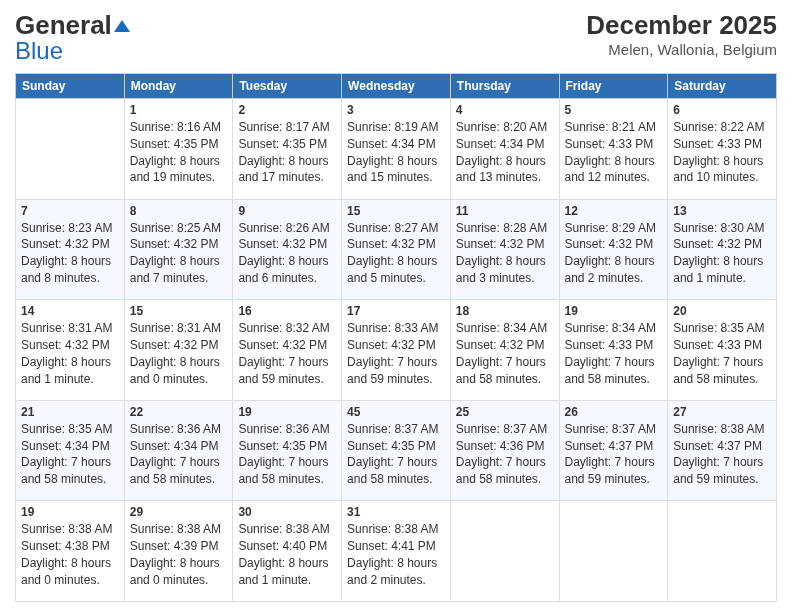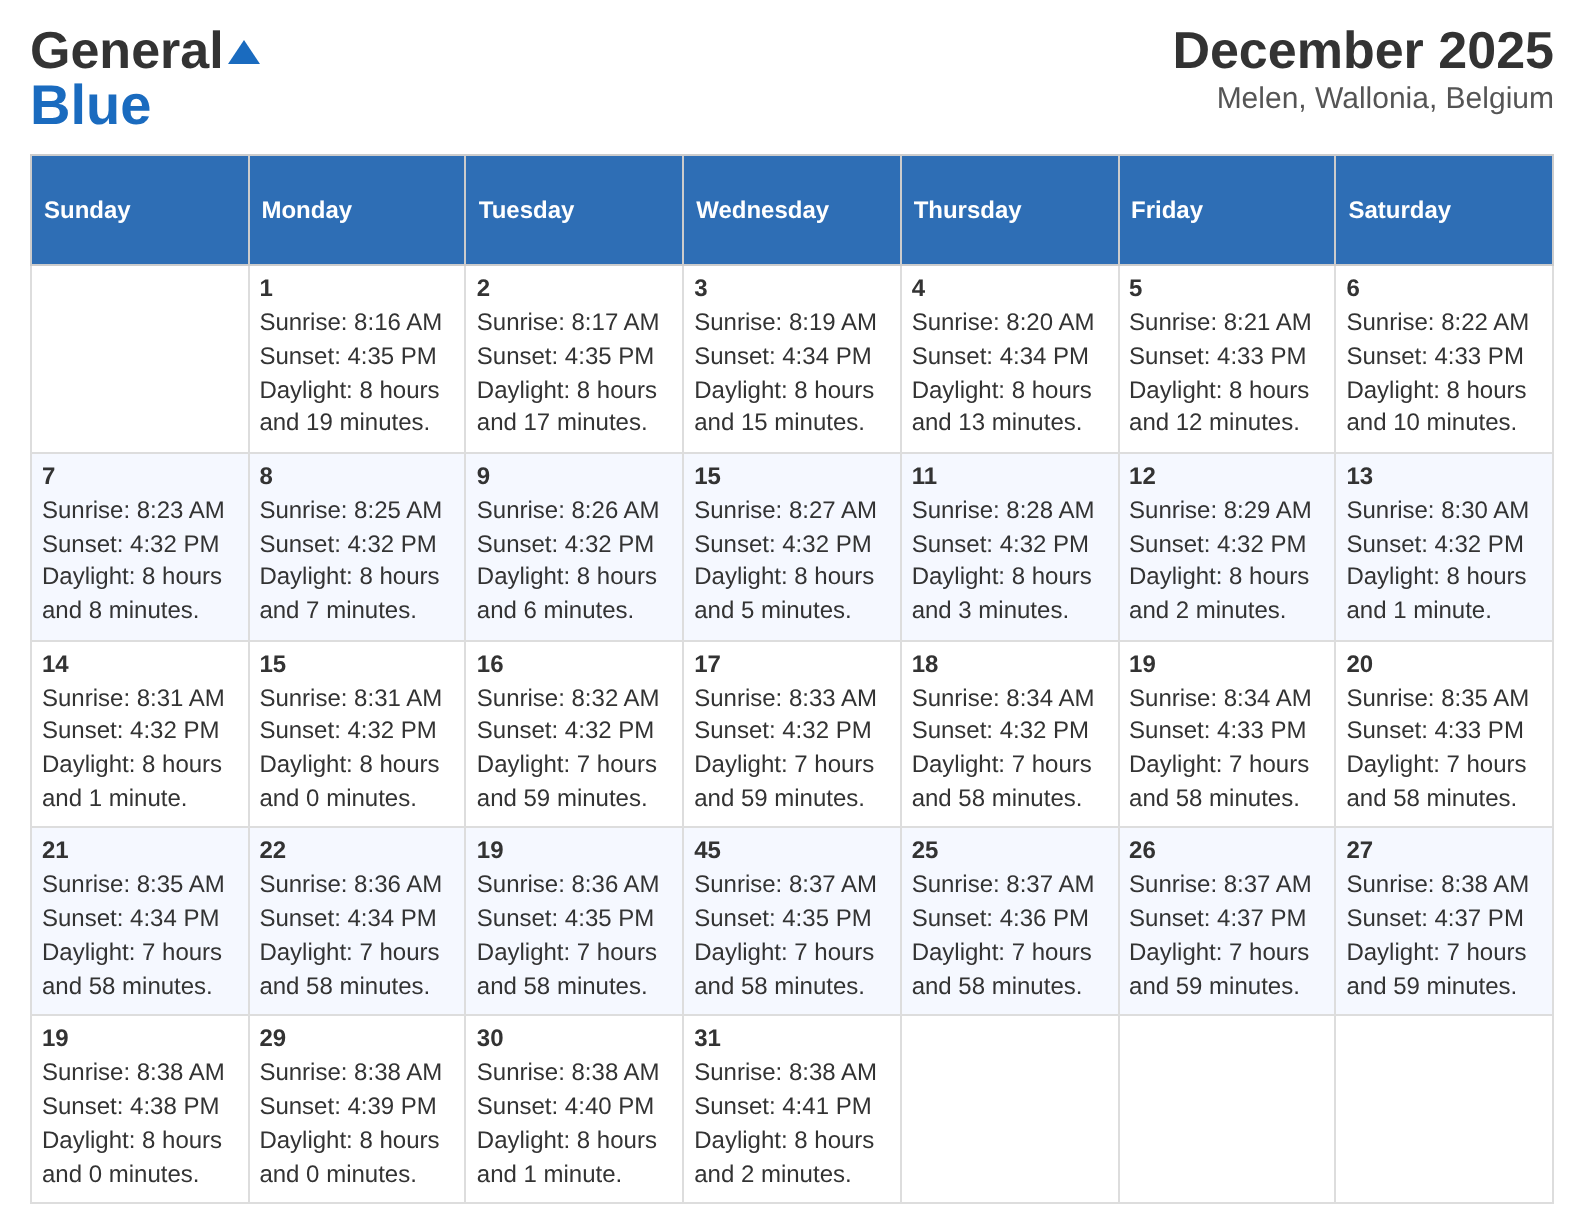--- a/index.html
+++ b/index.html
@@ -44,21 +44,21 @@
       width: 100%;
       border-collapse: collapse;
       flex: 1;
     }
     .calendar th {
       background-color: #2e6eb5;
       color: #fff;
       font-size: 12px;
       font-weight: bold;
       text-align: left;
-      padding: 20px 6px;
+      padding: 5px 6px;
       border: 1px solid #ccc;
     }
     .calendar td {
       border: 1px solid #ddd;
       vertical-align: top;
       padding: 4px 5px;
       width: 14.28%;
       font-size: 10px;
       color: #333;
       background: #fff;
@@ -87,21 +87,21 @@
 
 <div class="container">
   <div class="header">
     <div class="logo">
       <div style="display:flex;align-items:center;gap:2px;">
         <span style="font-size:26px;font-weight:bold;color:#333;">General</span>
         <svg width="16" height="16" viewBox="0 0 16 16">
           <polygon points="8,2 16,14 0,14" fill="#1a6bbf"></polygon>
         </svg>
       </div>
-      <span style="font-size:28px;font-weight:bold;color:#1a6bbf;margin-top:-4px;">Blue</span>
+      <span style="font-size:24px;font-weight:normal;color:#1a6bbf;margin-top:-4px;">Blue</span>
     </div>
     <div class="title-block">
       <div class="month-title">December 2025</div>
       <div class="subtitle">Melen, Wallonia, Belgium</div>
     </div>
   </div>
 
   <table class="calendar">
     <thead>
       <tr>

